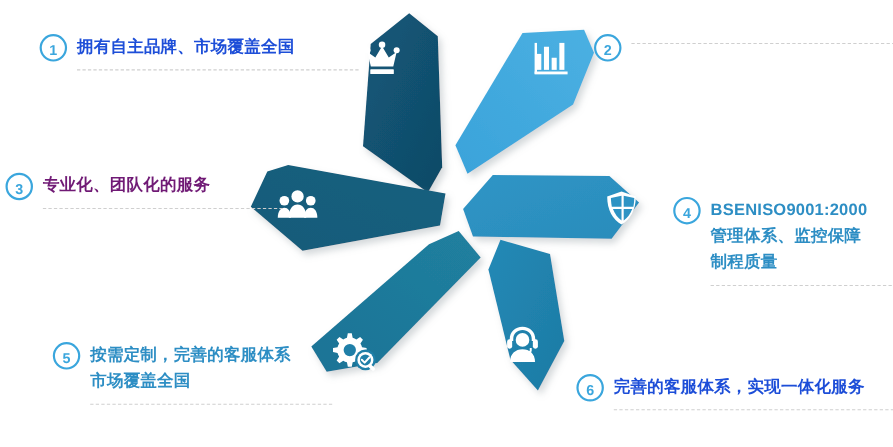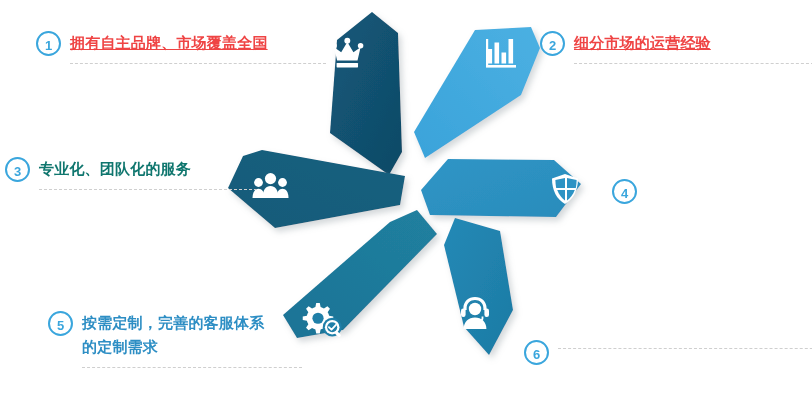--- a/index.html
+++ b/index.html
@@ -44,23 +44,23 @@
     background:#ffffff;
   }
   .textwrap{ position:relative; padding-bottom:9px; }
   .line{
     font-size:15px;
     font-weight:bold;
     line-height:24px;
     white-space:nowrap;
     letter-spacing:.2px;
   }
-  .c-light{ color:#ef4444;text-decoration:underline; }
+  .c-light{ color:#1d4ed8; }
   .c-mid{ color:#2d8ec4; }
-  .c-steel{ color:#0f766e; }
+  .c-steel{ color:#701a75; }
   .dash{
     position:absolute;
     left:0;bottom:0;
     height:0;
     border-top:1px dashed #cfcfcf;
   }
 
   
   #item1{ left:36px; top:31px; }
   #item1 .dash{ width:256px; }
@@ -212,46 +212,52 @@
     <div class="badge">1</div>
     <div class="textwrap">
       <div class="line c-light">拥有自主品牌、市场覆盖全国</div>
       <div class="dash"></div>
     </div>
   </div>
 
   <div class="item" id="item2">
     <div class="badge">2</div>
     <div class="textwrap">
-      <div class="line c-light">细分市场的运营经验</div>
       <div class="dash"></div>
     </div>
   </div>
 
   <div class="item" id="item3">
     <div class="badge">3</div>
     <div class="textwrap">
       <div class="line c-steel">专业化、团队化的服务</div>
       <div class="dash"></div>
     </div>
   </div>
 
   <div class="item" id="item4">
     <div class="badge">4</div>
+    <div class="textwrap">
+      <div class="line c-mid">BSENISO9001:2000</div>
+      <div class="line c-mid">管理体系、监控保障</div>
+      <div class="line c-mid">制程质量</div>
+      <div class="dash"></div>
+    </div>
   </div>
 
   <div class="item" id="item5">
     <div class="badge">5</div>
     <div class="textwrap">
       <div class="line c-mid">按需定制，完善的客服体系</div>
-      <div class="line c-mid">的定制需求</div>
+      <div class="line c-mid">市场覆盖全国</div>
       <div class="dash"></div>
     </div>
   </div>
 
   <div class="item" id="item6">
     <div class="badge">6</div>
     <div class="textwrap">
+      <div class="line c-light">完善的客服体系，实现一体化服务</div>
       <div class="dash"></div>
     </div>
   </div>
 
 </div>
 
 </body></html>

